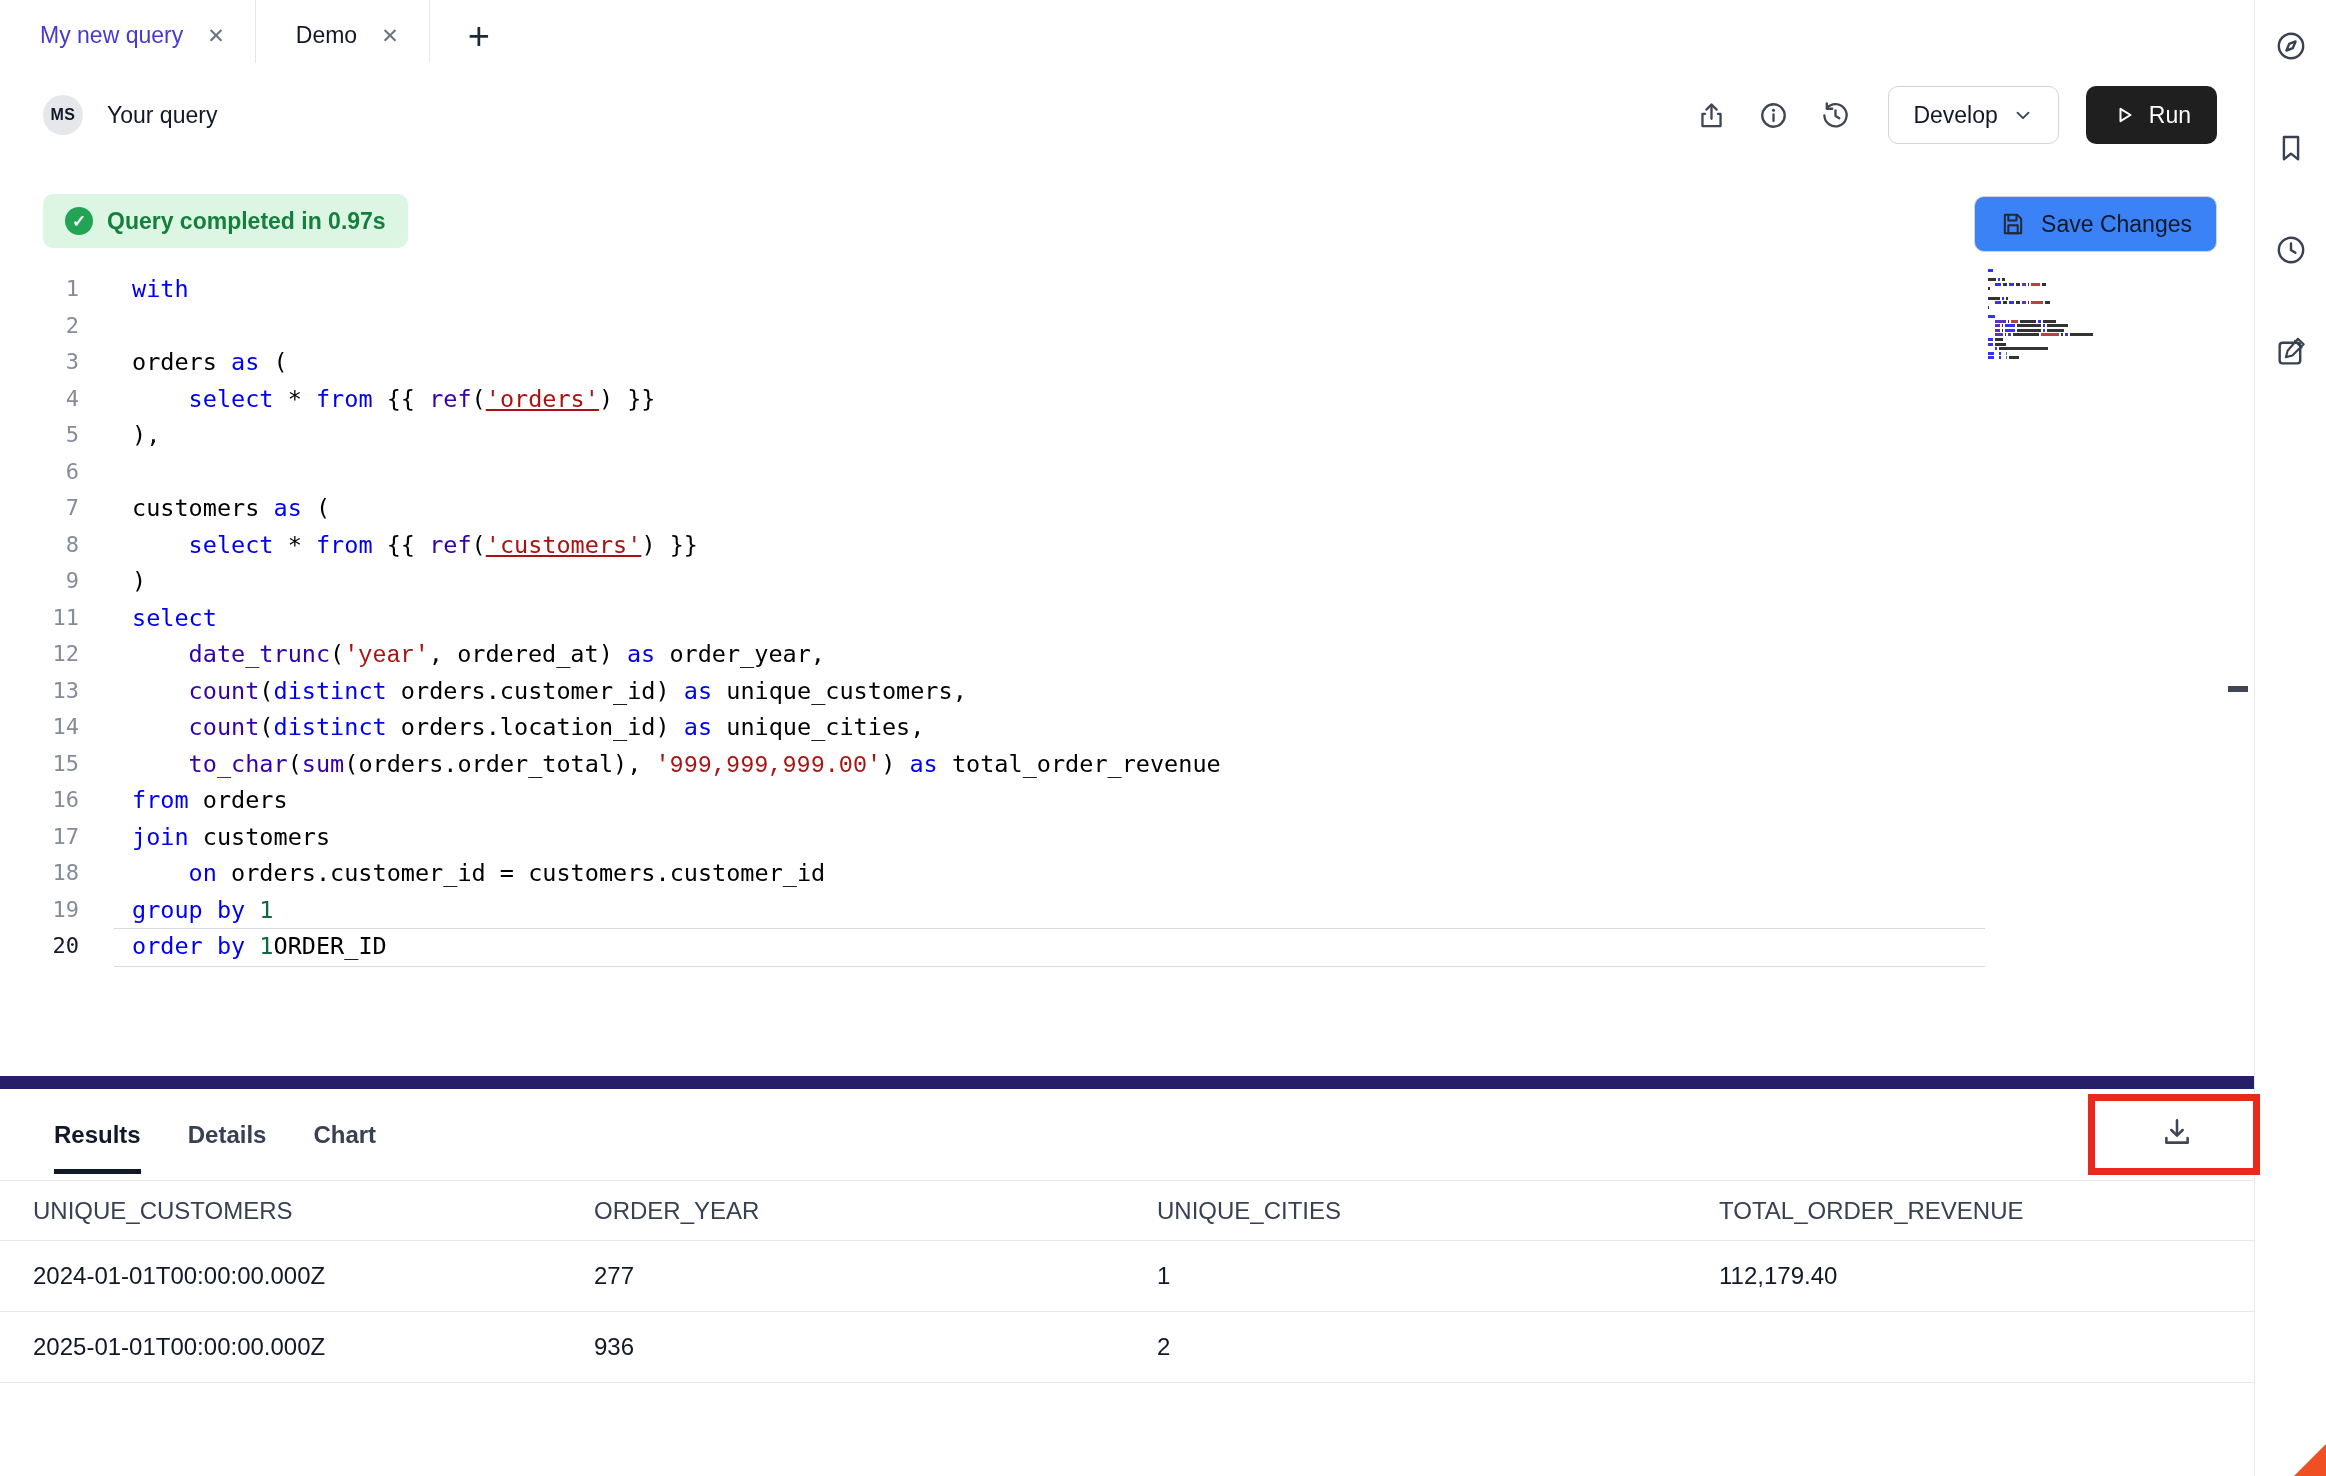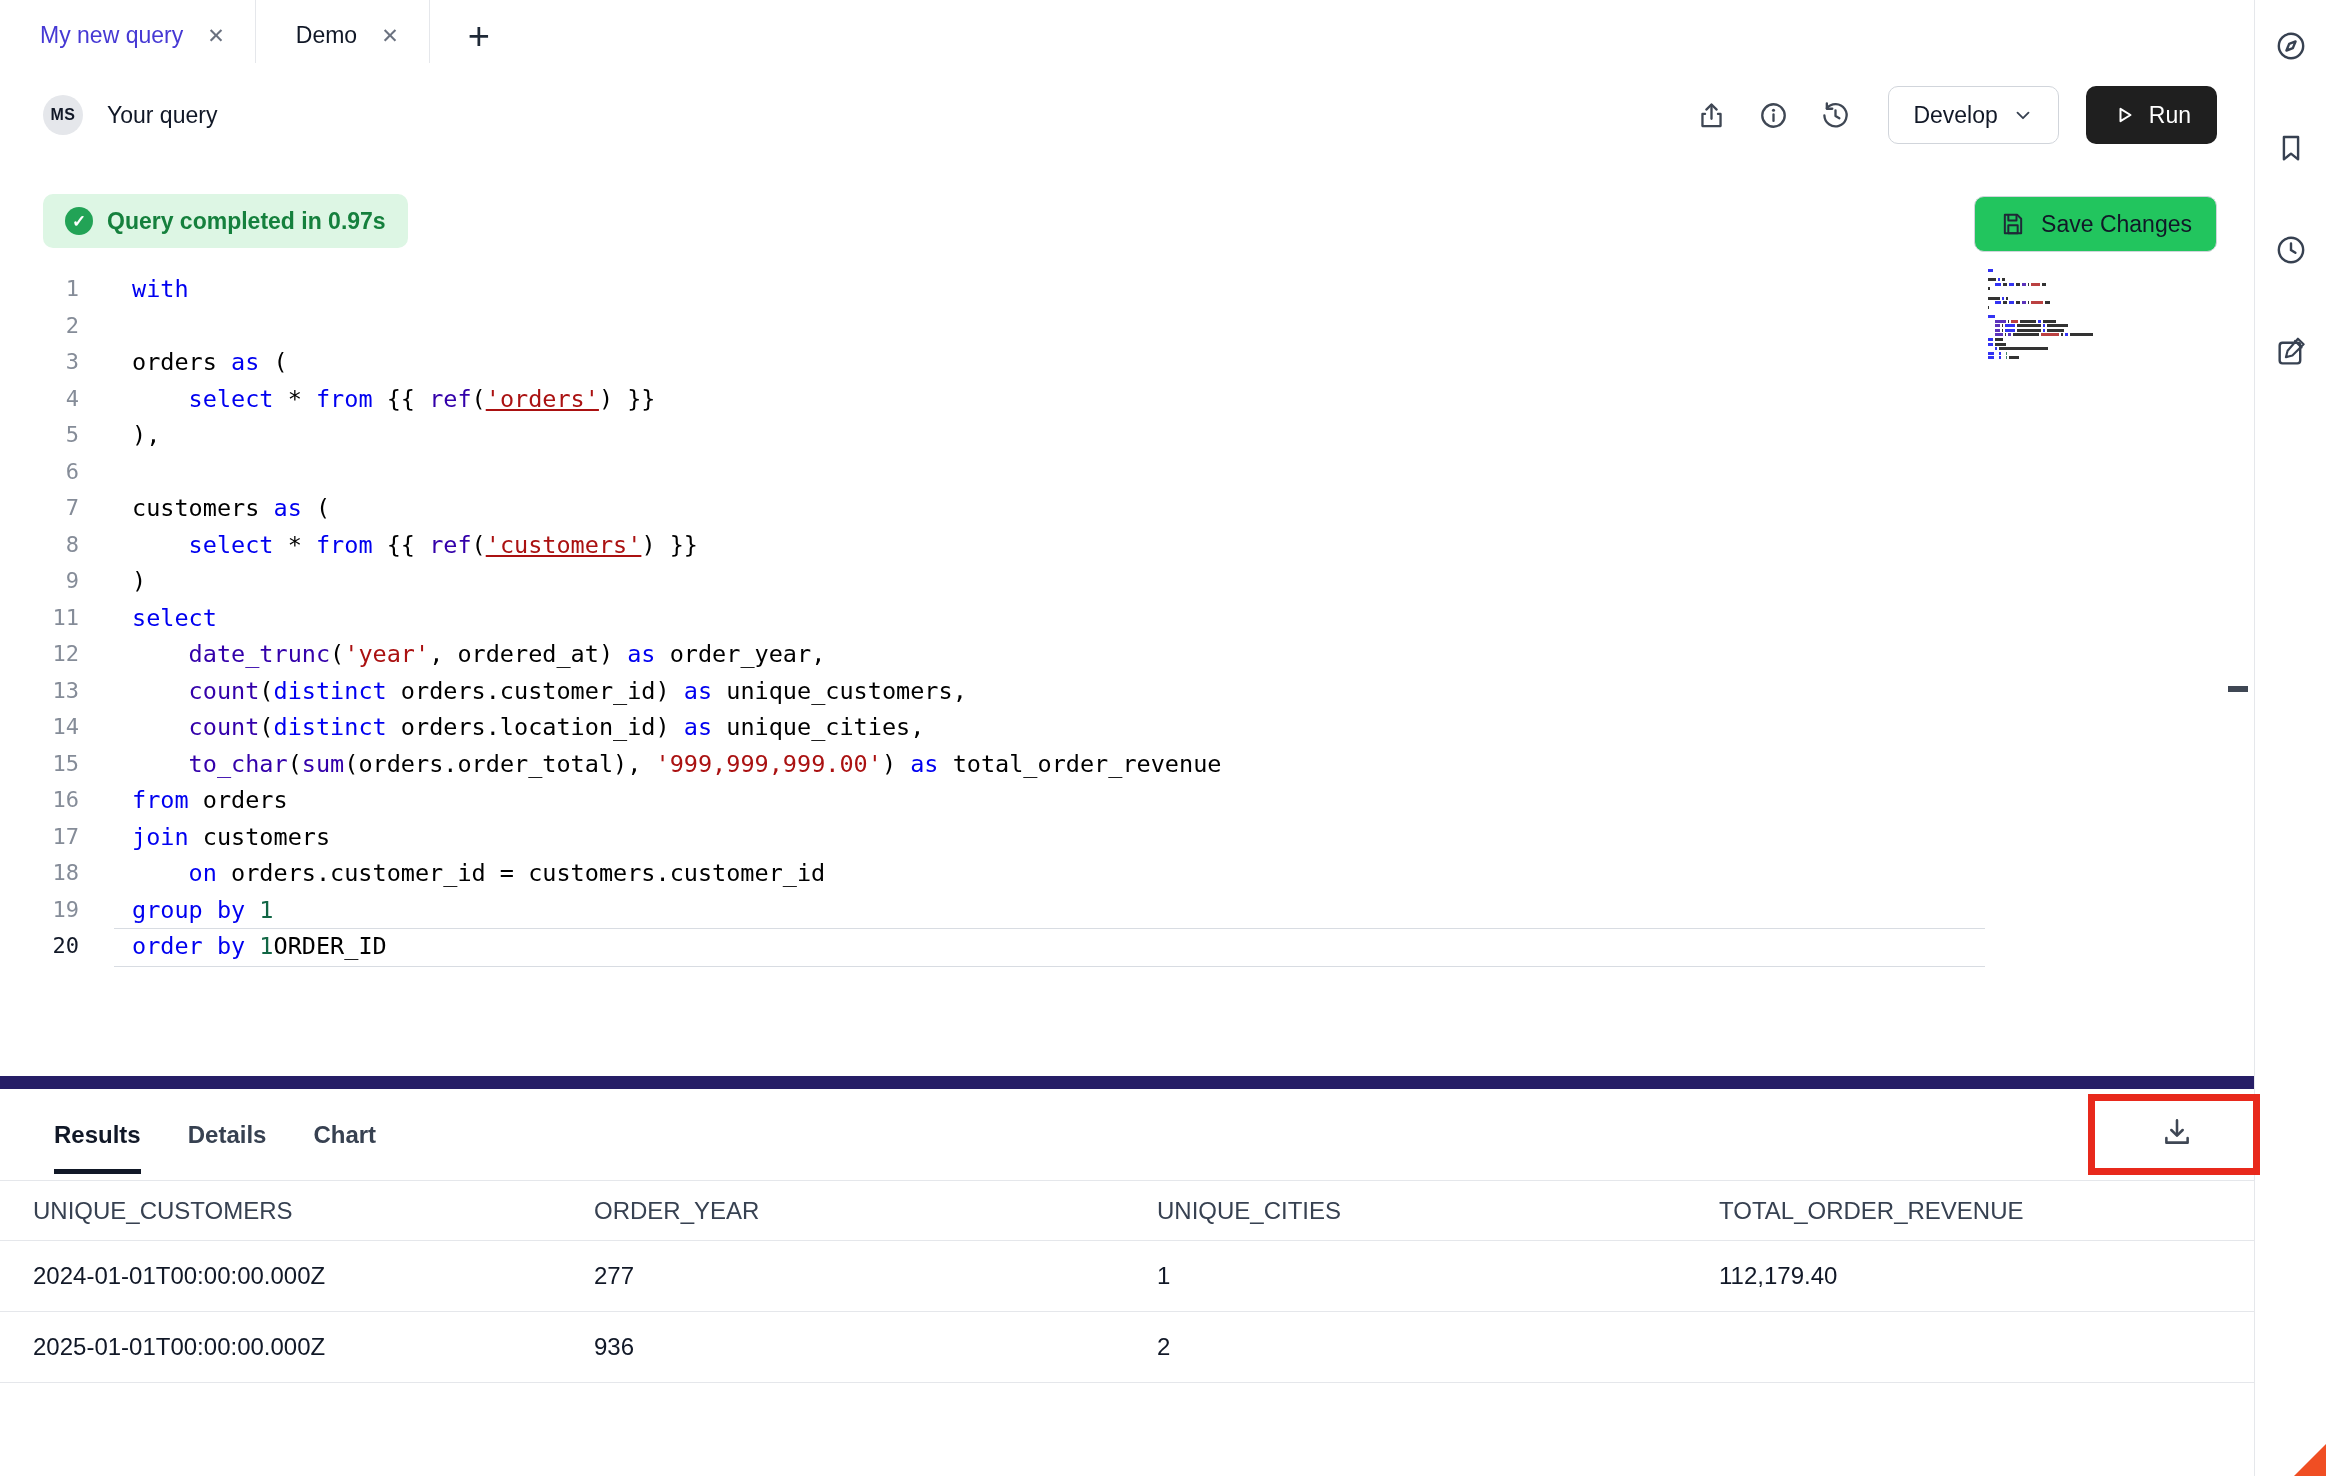--- a/index.html
+++ b/index.html
@@ -26,33 +26,33 @@
   .qheader .iconbtn + .iconbtn { margin-left:16px; }
   .iconbtn svg { width:31px; height:31px; }
   .develop-btn { margin-left:30px; height:58px; padding:0 24px; border:1.5px solid #d1d5db; border-radius:10px; background:#fff; font-size:23px; font-weight:500; color:#111827; display:flex; align-items:center; gap:14px; cursor:pointer; }
   .develop-btn svg { width:22px; height:22px; color:#374151; }
   .run-btn { margin-left:27px; height:58px; padding:0 26px; border:none; border-radius:10px; background:var(--run-button-bg,#1f1f1f); color:#fff; font-size:23px; font-weight:500; display:flex; align-items:center; gap:13px; cursor:pointer; }
   .run-btn svg { width:24px; height:24px; }
 
   
   .status-pill { position:absolute; left:43px; top:194px; height:54px; background:var(--status-green-bg,#ddf6e4); border-radius:10px; display:flex; align-items:center; gap:14px; padding:0 22px; font-size:23px; font-weight:600; color:var(--status-green-text,#15803d); }
   .check-circle { width:28px; height:28px; border-radius:50%; background:var(--status-green-icon,#22a356); color:#fff; font-size:17px; display:flex; align-items:center; justify-content:center; font-weight:700; flex:none; }
-  .save-btn { position:absolute; right:37px; top:196px; height:56px; padding:0 24px; background:#22c55e; border:1.5px solid #d1d5db; border-radius:10px; font-size:23px; font-weight:500; color:#111827; display:flex; align-items:center; gap:14px; cursor:pointer; }
+  .save-btn { position:absolute; right:37px; top:196px; height:56px; padding:0 24px; background:#3b82f6; border:1.5px solid #d1d5db; border-radius:10px; font-size:23px; font-weight:500; color:#111827; display:flex; align-items:center; gap:14px; cursor:pointer; }
   .save-btn svg { width:28px; height:28px; color:#1f2937; }
 
   
   .editor { position:absolute; top:271px; left:0; width:2254px; height:805px; font-family:"DejaVu Sans Mono", monospace; }
   .cl { position:relative; display:flex; height:36.5px; line-height:36.5px; }
   .ln { flex:none; width:79px; text-align:right; color:#858c98; font-size:22px; }
   .cl.cur .ln { color:#111827; }
   .ct { flex:none; margin-left:53px; white-space:pre; font-size:23.5px; color:#000; }
   .cl.cur::after { content:""; position:absolute; left:114px; top:0; width:1871px; height:100%; border-top:1px solid #d8dce2; border-bottom:1px solid #d8dce2; pointer-events:none; }
   .tk-k { color:var(--code-keyword,#0000f0); }
   .tk-f { color:var(--code-function,#3300aa); }
-  .tk-s { color:var(--code-string,#aa1111); }
+  .tk-s { color:var(--code-string,#aa1111);font-family:Liberation Mono, monospace; }
   .tk-l { color:var(--code-string,#aa1111); text-decoration:underline; }
   .tk-n { color:var(--code-number,#116644); }
   .tk-p { color:#000; }
 
   .minimap { position:absolute; top:269px; left:1988px; width:110px; display:flex; flex-direction:column; gap:1.6px; }
   .mm-row { height:3px; display:flex; gap:2px; }
   .mm { height:3px; background:currentColor; opacity:.8; display:inline-block; }
   .scroll-dash { position:absolute; left:2228px; top:686px; width:20px; height:6px; background:#3f4754; }
 
   .divider { position:absolute; top:1076px; left:0; width:2254px; height:13px; background:var(--divider-indigo,#261e66); }

